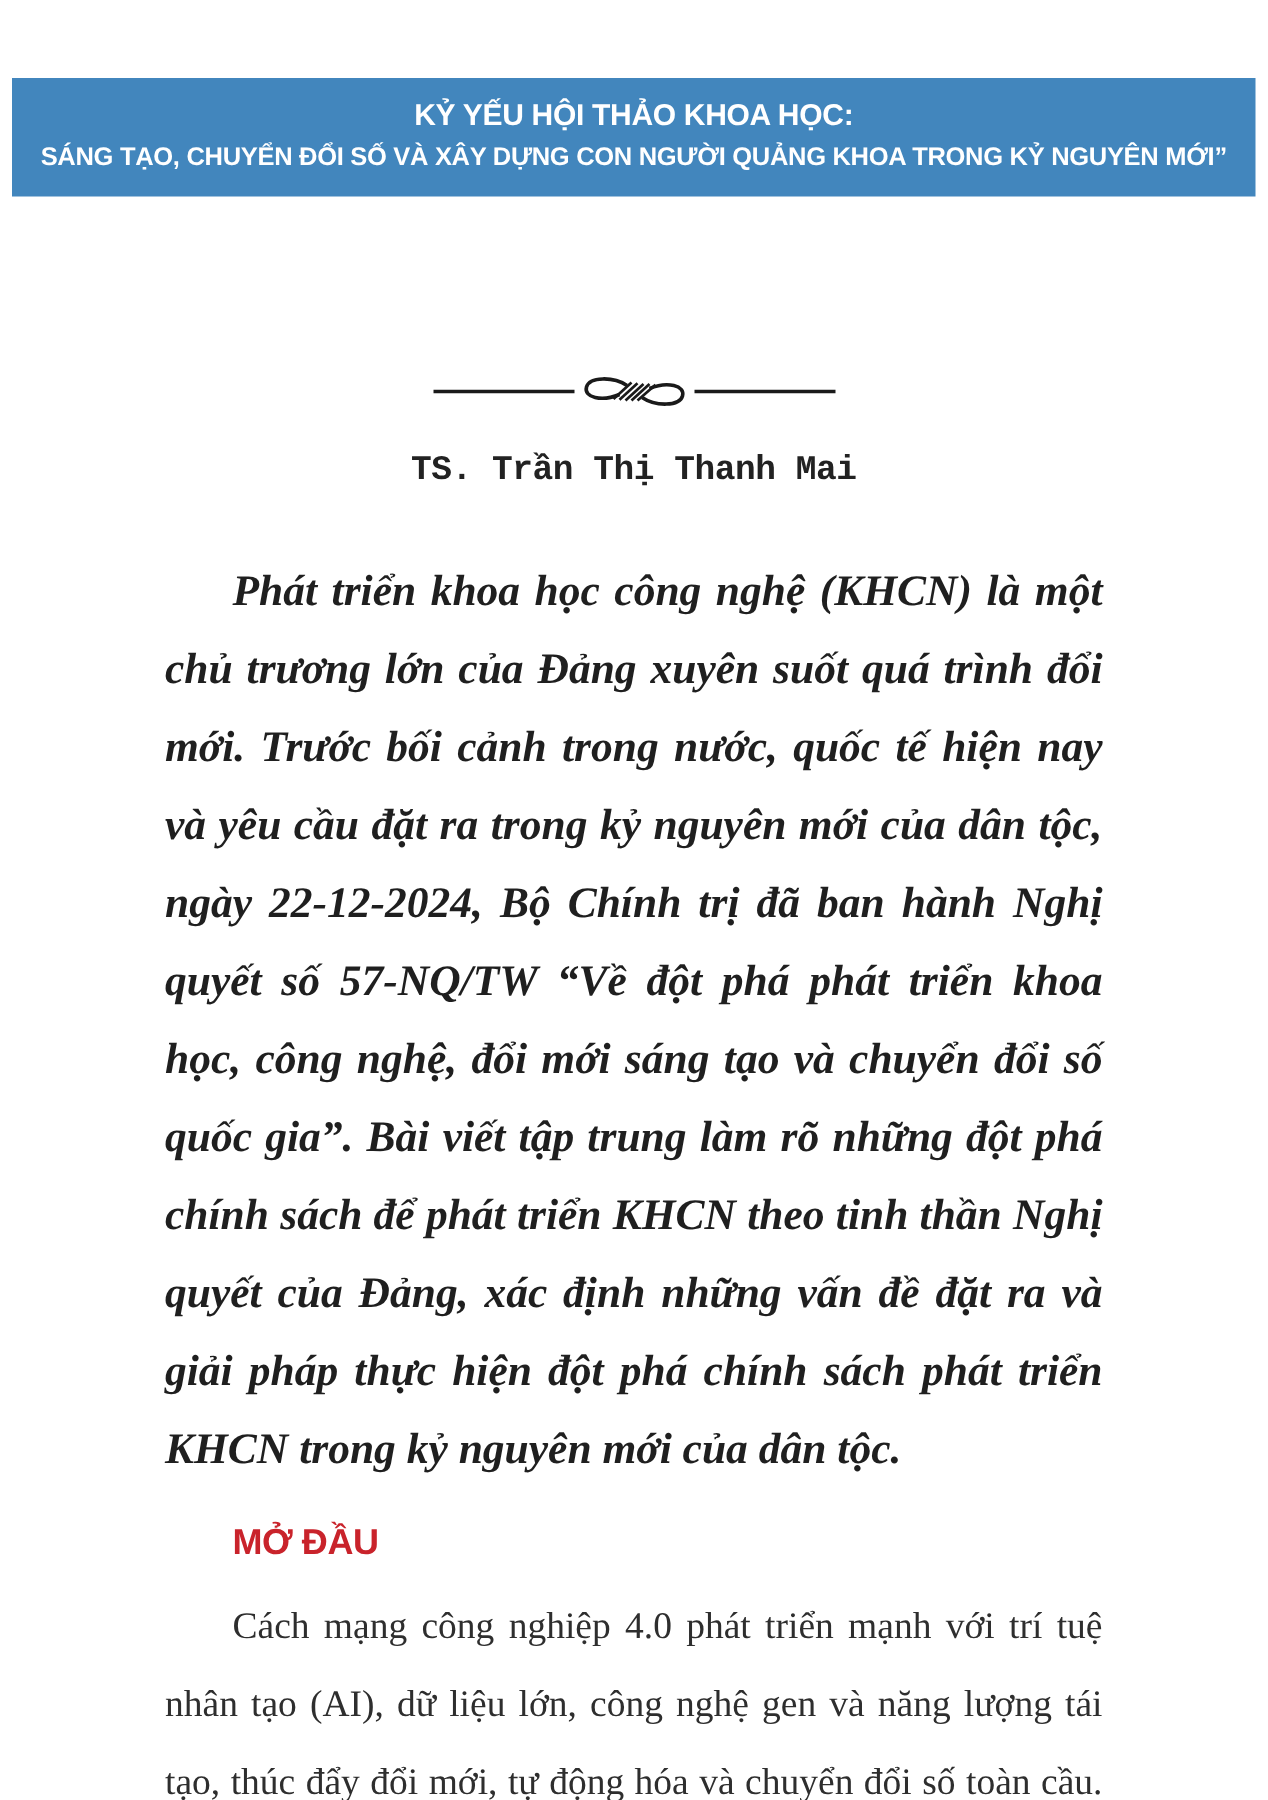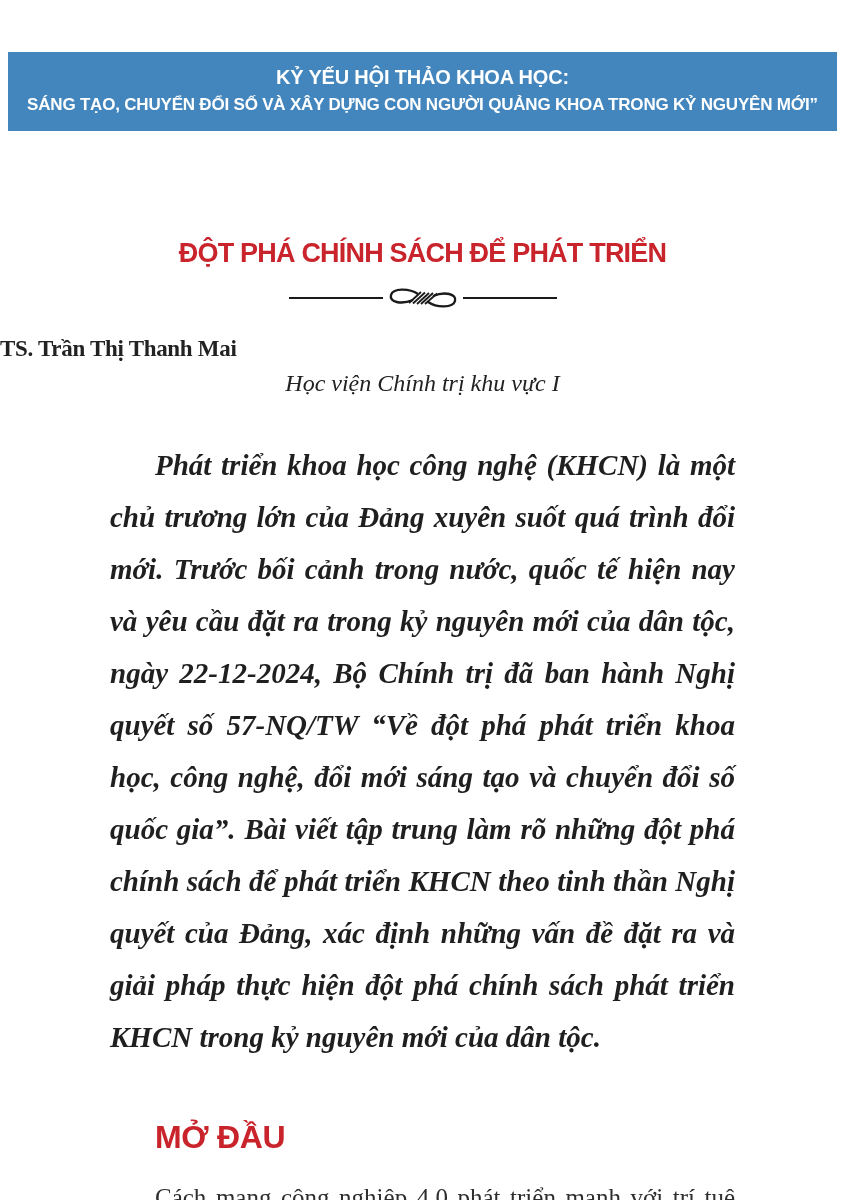--- a/index.html
+++ b/index.html
@@ -61,21 +61,22 @@
   }
   
   .divider{
     margin-top:14px;
     display:flex;
     justify-content:center;
   }
   
   .author{
     margin-top:22px;
-    font-family:Liberation Serif, serif;
+    text-align:center;
+    font-family:Liberation Mono, monospace;
     font-weight:bold;
     font-size:23px;
     letter-spacing:-0.3px;
     color:#222;
   }
   .affiliation{
     margin-top:8px;
     text-align:center;
     font-family:"Liberation Serif", serif;
     font-style:italic;
@@ -89,26 +90,26 @@
     font-style:italic;
     font-weight:bold;
     font-size:29px;
     line-height:52px;
     text-align:justify;
     text-indent:45px;
     color:#1f1f1f;
   }
   
   .section-heading{
-    margin:56px 110px 0 110px;
+    margin:23px 110px 0 110px;
     padding-left:45px;
     color:var(--accent-red);
     font-family:"Liberation Sans", sans-serif;
     font-weight:bold;
-    font-size:32px;
+    font-size:24px;
     letter-spacing:-0.3px;
   }
   
   .body-par{
     margin:16px 110px 0 110px;
     font-family:"Liberation Serif", serif;
     font-size:25px;
     line-height:52px;
     text-align:justify;
     text-indent:45px;
@@ -119,21 +120,20 @@
 <body>
 
 <div class="page">
 
   <header class="banner">
     <div class="b-line1">KỶ YẾU HỘI THẢO KHOA HỌC:</div>
     <div class="b-line3">SÁNG TẠO, CHUYỂN ĐỔI SỐ VÀ XÂY DỰNG CON NGƯỜI QUẢNG KHOA TRONG KỶ NGUYÊN MỚI”</div>
   </header>
 
   <h1 class="article-title">
-    <div>ĐỘT PHÁ CHÍNH SÁCH ĐỂ PHÁT TRIỂN</div>
   </h1>
 
   <div class="divider">
     <span>
       <svg width="272" height="24" viewBox="0 0 272 24" aria-hidden="true">
         <line x1="2" y1="12" x2="96" y2="12" stroke="#1a1a1a" stroke-width="2.2"></line>
         <line x1="176" y1="12" x2="270" y2="12" stroke="#1a1a1a" stroke-width="2.2"></line>
 
         <path d="M131 8 C122 2 106 2 104 9 C102 16 114 19 126 14" fill="none" stroke="#1a1a1a" stroke-width="2.4"></path>
 
@@ -144,21 +144,20 @@
           <line x1="126" y1="17.5" x2="138" y2="6.5"></line>
           <line x1="130" y1="18" x2="142" y2="7"></line>
           <line x1="134" y1="18" x2="146" y2="7"></line>
           <line x1="138" y1="18" x2="150" y2="7.5"></line>
         </g>
       </svg>
     </span>
   </div>
 
   <div class="author">TS. Trần Thị Thanh Mai</div>
-  <div class="affiliation">Học viện Chính trị khu vực I</div>
 
   <p class="abstract">Phát triển khoa học công nghệ (KHCN) là một chủ trương lớn của Đảng xuyên suốt quá trình đổi mới. Trước bối cảnh trong nước, quốc tế hiện nay và yêu cầu đặt ra trong kỷ nguyên mới của dân tộc, ngày 22-12-2024, Bộ Chính trị đã ban hành Nghị quyết số 57-NQ/TW “Về đột phá phát triển khoa học, công nghệ, đổi mới sáng tạo và chuyển đổi số quốc gia”. Bài viết tập trung làm rõ những đột phá chính sách để phát triển KHCN theo tinh thần Nghị quyết của Đảng, xác định những vấn đề đặt ra và giải pháp thực hiện đột phá chính sách phát triển KHCN trong kỷ nguyên mới của dân tộc.</p>
 
   <h2 class="section-heading">MỞ ĐẦU</h2>
 
   <p class="body-par">Cách mạng công nghiệp 4.0 phát triển mạnh với trí tuệ nhân tạo (AI), dữ liệu lớn, công nghệ gen và năng lượng tái tạo, thúc đẩy đổi mới, tự động hóa và chuyển đổi số toàn cầu. Khoa học và đổi mới sáng tạo là nền tảng tăng trưởng mới. Sự cạnh tranh gay gắt về công nghệ và nguồn lực chất lượng cao đang diễn ra mạnh mẽ trên thế giới. Trong khi đó, với những định hướng chính sách về phát triển KHCN thời gian qua, Việt nam đã thể hiện là quốc gia có tiềm năng đạt được những</p>
 
 </div>
 
 </body></html>

